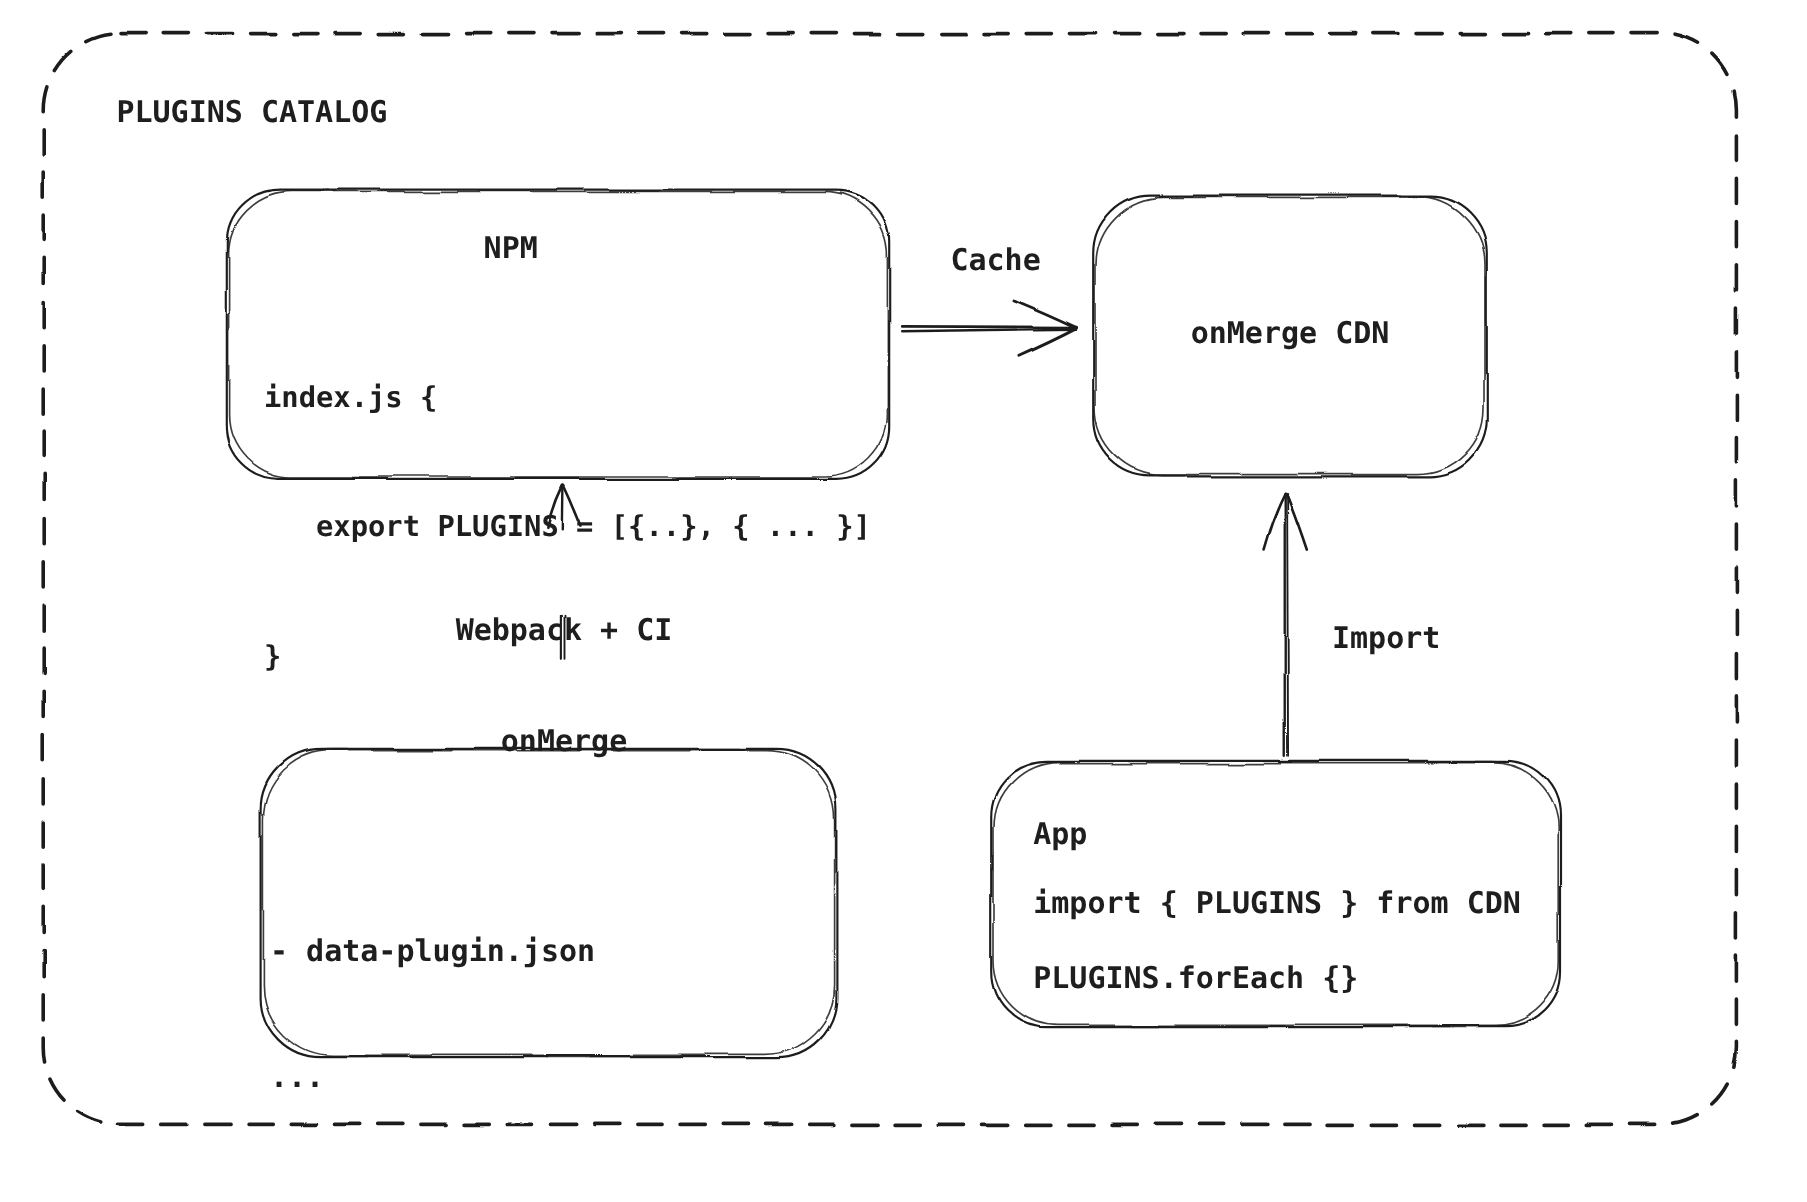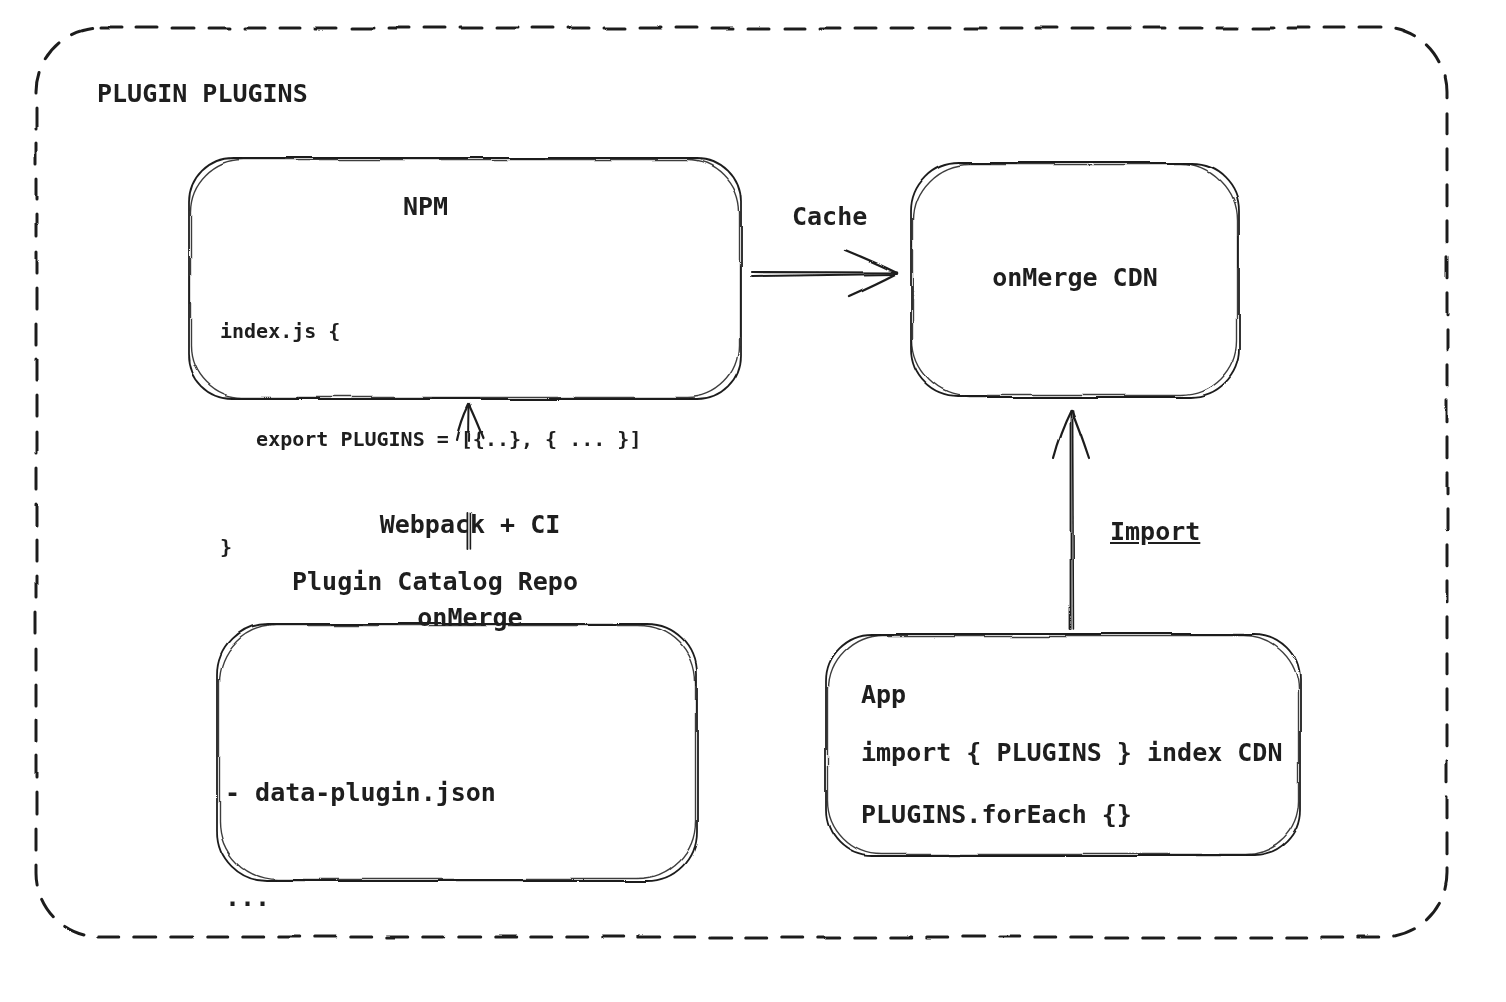--- a/index.html
+++ b/index.html
@@ -29,21 +29,21 @@
   .t {
     position: absolute;
     color: var(--stroke, #1e1e1e);
     font-family: "DejaVu Sans Mono", "Liberation Mono", monospace;
     font-weight: 700;
     font-size: 25px;
     white-space: pre;
     line-height: 1.16;
   }
   .code {
-    font-size: 20px;
+    font-size: 24px;
     line-height: 36px;
   }
   .repo-files {
     font-size: 25px;
     line-height: 35px;
   }
   .center {
     text-align: center;
   }
 </style>
@@ -102,47 +102,46 @@
     </g>
 
     <g filter="url(#rough1)">
       <path class="shape" d="M1070.6,629 L1070.6,410" stroke-width="2"></path>
       <path class="shape" d="M1073.4,629 L1072.6,410" stroke-width="1.6"></path>
       <path class="shape" d="M1053,457 Q1060,431 1070.5,410" stroke-width="2.2"></path>
       <path class="shape" d="M1089,458 Q1080,431 1071.5,410" stroke-width="2.2"></path>
     </g>
   </svg>
 
-  <div class="t" style="left:97px; top:79px;">PLUGIN PLUGINS</div>
+  <div class="t" style="left:97px; top:79px;">PLUGINS CATALOG</div>
 
   <div class="t" style="left:403px; top:192px;text-align:right;">NPM</div>
 
   <div class="t code" style="left:220px; top:241px;">
     <div>index.js {</div>
     <div>   export PLUGINS = [{..}, { ... }]</div>
     <div>}</div>
   </div>
 
   <div class="t" style="left:792px; top:202px;">Cache</div>
 
   <div class="t center" style="left:911px; top:263px; width:328px;">onMerge CDN</div>
 
   <div class="t center" style="left:330px; top:447px; width:280px; line-height:31px;">
     <div>Webpack + CI</div>
     <div>onMerge</div>
   </div>
 
-  <div class="t" style="left:292px; top:567px;">Plugin Catalog Repo</div>
 
   <div class="t repo-files" style="left:225px; top:705px;">
     <div>- data-plugin.json</div>
     <div>...</div>
   </div>
 
   <div class="t" style="left:861px; top:680px;">App</div>
 
-  <div class="t" style="left:861px; top:738px;">import { PLUGINS } index CDN</div>
+  <div class="t" style="left:861px; top:738px;">import { PLUGINS } from CDN</div>
 
   <div class="t" style="left:861px; top:800px;">PLUGINS.forEach {}</div>
 
-  <div class="t" style="left:1110px; top:517px;text-decoration:underline;">Import</div>
+  <div class="t" style="left:1110px; top:517px;">Import</div>
 
 </div>
 
 </body></html>

